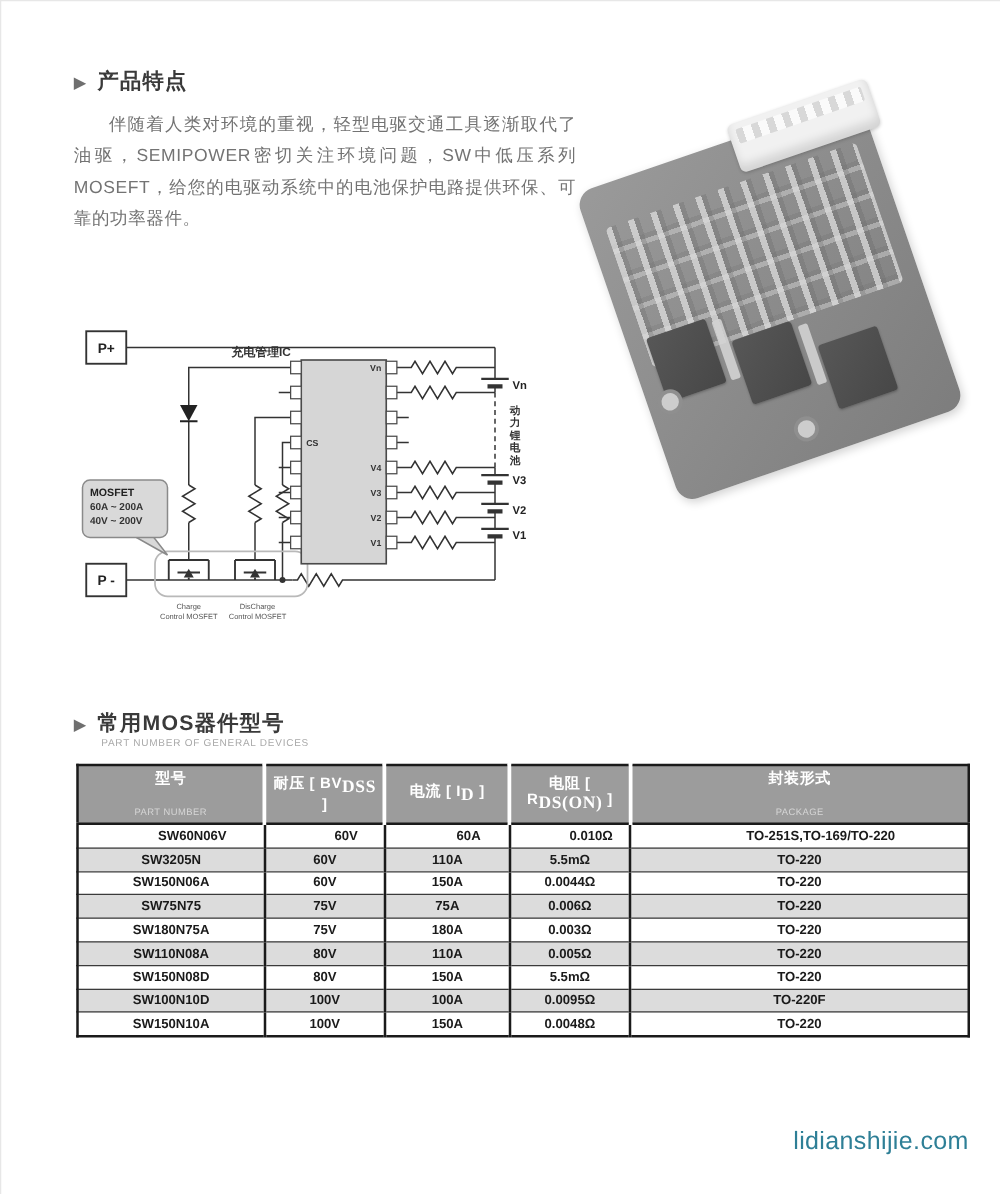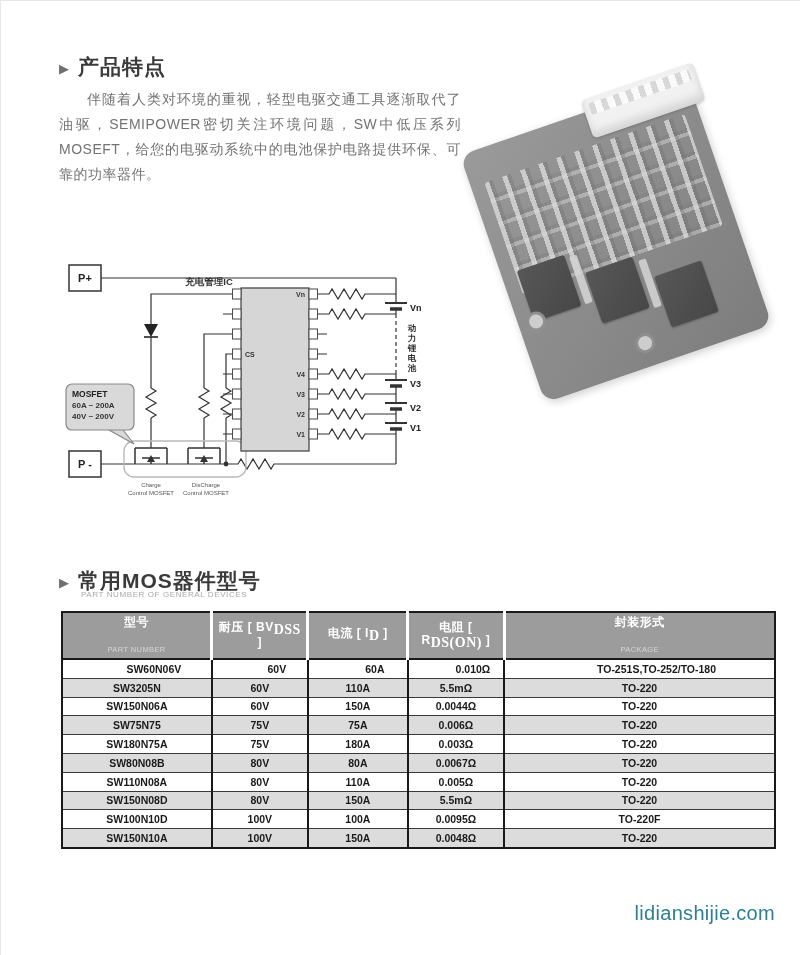--- a/index.html
+++ b/index.html
@@ -2,21 +2,21 @@
 <html><head>
 <meta charset="utf-8">
 <style>
   html,body{margin:0;padding:0;background:#ffffff;}
   body{font-family:"Liberation Sans",sans-serif;color:#333;}
   .page{position:relative;width:800px;height:955px;background:#fff;border:1px solid #e7e7e7;overflow:hidden;}
 
   
   .sec-head{position:absolute;display:flex;align-items:center;gap:9px;}
   .sec-head .marker{color:#6f6f6f;font-size:13px;line-height:1;transform:translateY(1px);}
-  .sec-head .t{font-size:21px;font-weight:bold;color:#3a3a3a;letter-spacing:1px;}
+  .sec-head .t{font-size:17px;font-weight:bold;color:#3a3a3a;letter-spacing:1px;}
   .sec-sub{position:absolute;font-size:8px;color:#a9a9a9;letter-spacing:.6px;}
 
   .intro{position:absolute;left:58px;top:86px;width:402px;margin:0;font-size:14px;line-height:25px;color:#737373;text-indent:2em;letter-spacing:.5px;text-align:justify;}
 
   
   .pcb-wrap{position:absolute;left:447px;top:80px;width:335px;height:312px;}
   .pcb-board{position:absolute;left:48px;top:28px;width:240px;height:262px;border-radius:14px;
     background:linear-gradient(140deg,#9a9a9a,#7d7d7d);transform:rotate(-19deg);box-shadow:1px 3px 8px rgba(0,0,0,.18);}
   .pcb-tex{position:absolute;left:14px;top:34px;right:14px;height:118px;border-radius:4px;opacity:.85;
     background:
@@ -222,21 +222,21 @@
           <div class="h-en">PACKAGE</div>
         </th>
       </tr>
     </thead>
     <tbody>
         <tr>
           <td>SW60N06V</td>
           <td>60V</td>
           <td>60A</td>
           <td>0.010Ω</td>
-          <td>TO-251S,TO-252/TO-180</td>
+          <td>TO-251S,TO-169/TO-220</td>
         </tr>
         <tr>
           <td>SW3205N</td>
           <td>60V</td>
           <td>110A</td>
           <td>5.5mΩ</td>
           <td>TO-220</td>
         </tr>
         <tr>
           <td>SW150N06A</td>
@@ -250,27 +250,20 @@
           <td>75V</td>
           <td>75A</td>
           <td>0.006Ω</td>
           <td>TO-220</td>
         </tr>
         <tr>
           <td>SW180N75A</td>
           <td>75V</td>
           <td>180A</td>
           <td>0.003Ω</td>
-          <td>TO-220</td>
-        </tr>
-        <tr>
-          <td>SW80N08B</td>
-          <td>80V</td>
-          <td>80A</td>
-          <td>0.0067Ω</td>
           <td>TO-220</td>
         </tr>
         <tr>
           <td>SW110N08A</td>
           <td>80V</td>
           <td>110A</td>
           <td>0.005Ω</td>
           <td>TO-220</td>
         </tr>
         <tr>

